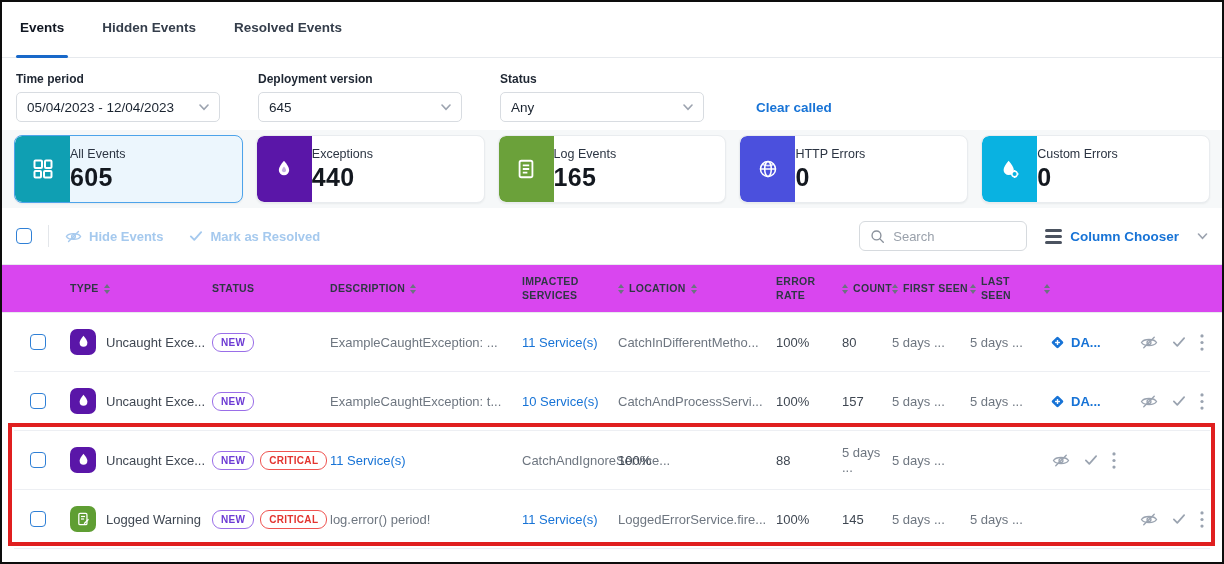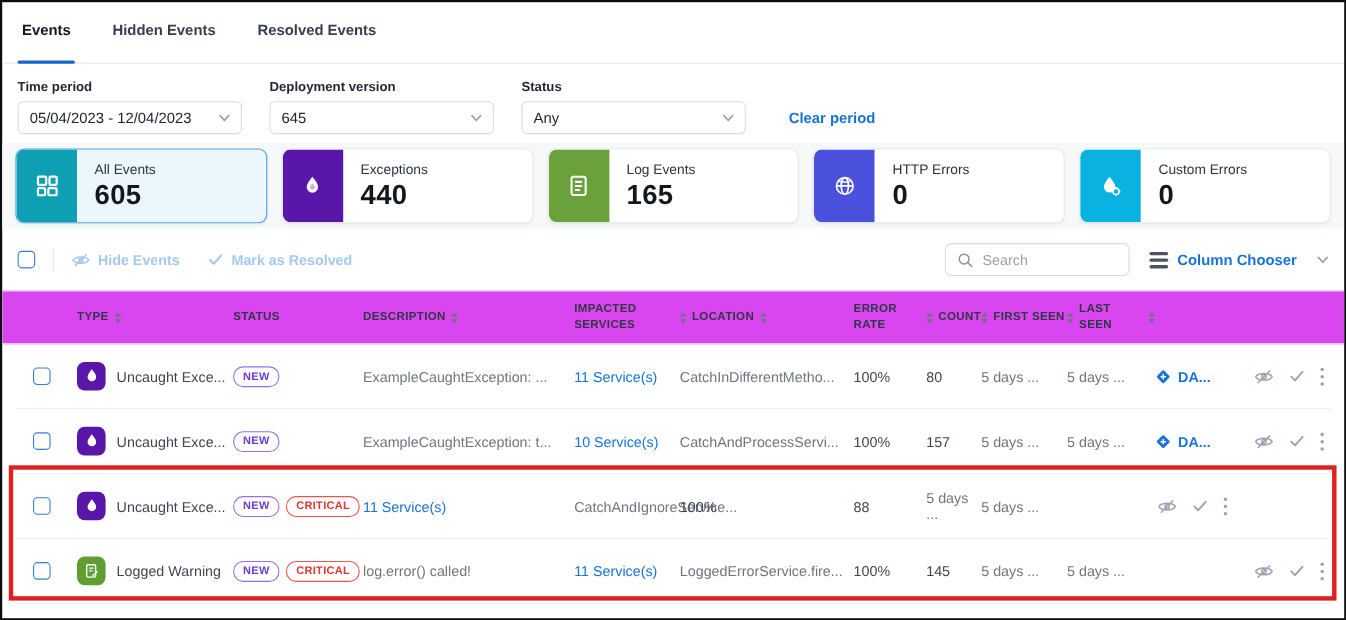--- a/index.html
+++ b/index.html
@@ -8,34 +8,34 @@
   .page { position:relative; width:1224px; height:564px; border:2px solid #0d0d0d; background:#fff; overflow:hidden; }
 
   
   .tabbar { display:flex; gap:30px; padding:12px 14px 0 14px; border-bottom:1px solid #e6e9ed; height:56px; }
   .tab { font-size:13.5px; font-weight:bold; color:#2a3340; padding:6px 4px 12px 4px; cursor:pointer; position:relative; }
   .tab.active { color:#111722; }
   .tab.active::after { content:""; position:absolute; left:0; right:0; bottom:-1px; height:3px; background:#1868c9; border-radius:2px; }
   .tab.inactive { font-weight:600; color:#353e4b; }
 
   
-  .filters { display:flex; align-items:flex-end; gap:25px; padding:14px 14px 0 14px; }
+  .filters { display:flex; align-items:flex-end; gap:38px; padding:14px 14px 0 14px; }
   .filter { display:flex; flex-direction:column; gap:6px; }
   .filter-label { font-size:12px; font-weight:bold; color:#1f2733; }
   .select { display:flex; align-items:center; justify-content:space-between; width:204px; height:30px; border:1px solid #d8dce1; border-radius:5px; padding:0 10px; background:#fff; font-size:13.5px; color:#1b2430; }
   .select .chev { flex:0 0 auto; margin-left:8px; }
   .clear-filters { font-size:13.5px; font-weight:bold; color:#1773d6; margin:0 0 7px 14px; cursor:pointer; }
 
   
   .cards-strip { background:#f6f8f9; margin-top:8px; padding:5px 12px; }
   .cards { display:flex; gap:13px; }
   .card { flex:1; display:flex; align-items:stretch; background:#fff; border:1px solid #e9ecef; border-radius:8px; height:68px; box-shadow:0 1px 2px rgba(20,30,40,.06); overflow:hidden; }
   .card.selected { background:#ecf6fd; border:1px solid #4da3ea; }
   .card-iconblock { width:55px; display:flex; align-items:center; justify-content:center; border-radius:7px 0 0 7px; }
-  .card-body { display:flex; flex-direction:column; justify-content:center; padding-left:16px; gap:2px; }
+  .card-body { display:flex; flex-direction:column; justify-content:center; gap:2px; }
   .card-label { font-size:12.5px; color:#2b3442; }
   .card-value { font-size:25px; font-weight:bold; color:#13181f; letter-spacing:.3px; }
 
   
   .toolbar { display:flex; align-items:center; padding:0 14px; height:40px; margin-top:8px; }
   .checkbox { display:inline-block; width:16px; height:16px; border:1.7px solid #2f80d6; border-radius:4px; background:#fff; cursor:pointer; }
   .vdiv { width:1px; height:22px; background:#e3e6ea; margin:0 16px; }
   .tb-btn { display:flex; align-items:center; gap:7px; font-size:13px; font-weight:bold; color:#a5c9ee; margin-right:26px; cursor:pointer; }
   .toolbar-right { margin-left:auto; display:flex; align-items:center; gap:18px; }
   .searchbox { display:flex; align-items:center; gap:8px; width:168px; height:30px; border:1px solid #d6dade; border-radius:6px; padding:0 10px; background:#fff;margin-left:16px; }
@@ -111,21 +111,21 @@
     </div>
     <div class="filter">
       <div class="filter-label">Status</div>
       <div class="select">
         <span>Any</span>
         <svg class="chev" width="10" height="7" viewBox="0 0 10 7">
             <polyline points="1,1 5,5.4 9,1" fill="none" stroke="#9ca3af" stroke-width="1.6" stroke-linecap="round"></polyline>
           </svg>
       </div>
     </div>
-    <div class="clear-filters">Clear period</div>
+    <div class="clear-filters">Clear called</div>
   </div>
 
   <div class="cards-strip">
     <div class="cards">
 
       <div class="card selected">
         <div class="card-iconblock" style="background: rgb(15, 159, 179);">
           <svg width="24" height="24" viewBox="0 0 24 24" fill="none" stroke="#fff" stroke-width="2">
               <rect x="3.5" y="3.5" width="7.5" height="7.5" rx="1"></rect>
               <rect x="14" y="3.5" width="6.5" height="7.5" rx="1"></rect>
@@ -480,21 +480,21 @@
               <line x1="8" y1="12" x2="13" y2="12"></line>
               <line x1="13" y1="19.5" x2="20" y2="12.5"></line>
             </svg>
           </span>
         <span class="type-text">Logged Warning</span>
       </div>
       <div class="cell badges">
         <span class="badge new">NEW</span>
         <span class="badge critical">CRITICAL</span>
       </div>
-      <div class="cell desc">log.error() called!</div>
+      <div class="cell desc">log.error() period!</div>
       <div class="cell">
           <span class="svc">11 Service(s)</span>
         </div>
       <div class="cell loc">LoggedErrorService.fire...</div>
       <div class="cell rate">100%</div>
       <div class="cell count">145</div>
       <div class="cell seen">5 days ...</div>
       <div class="cell seen">5 days ...</div>
       <div class="cell tagcell"></div>
       <div class="cell actions">

